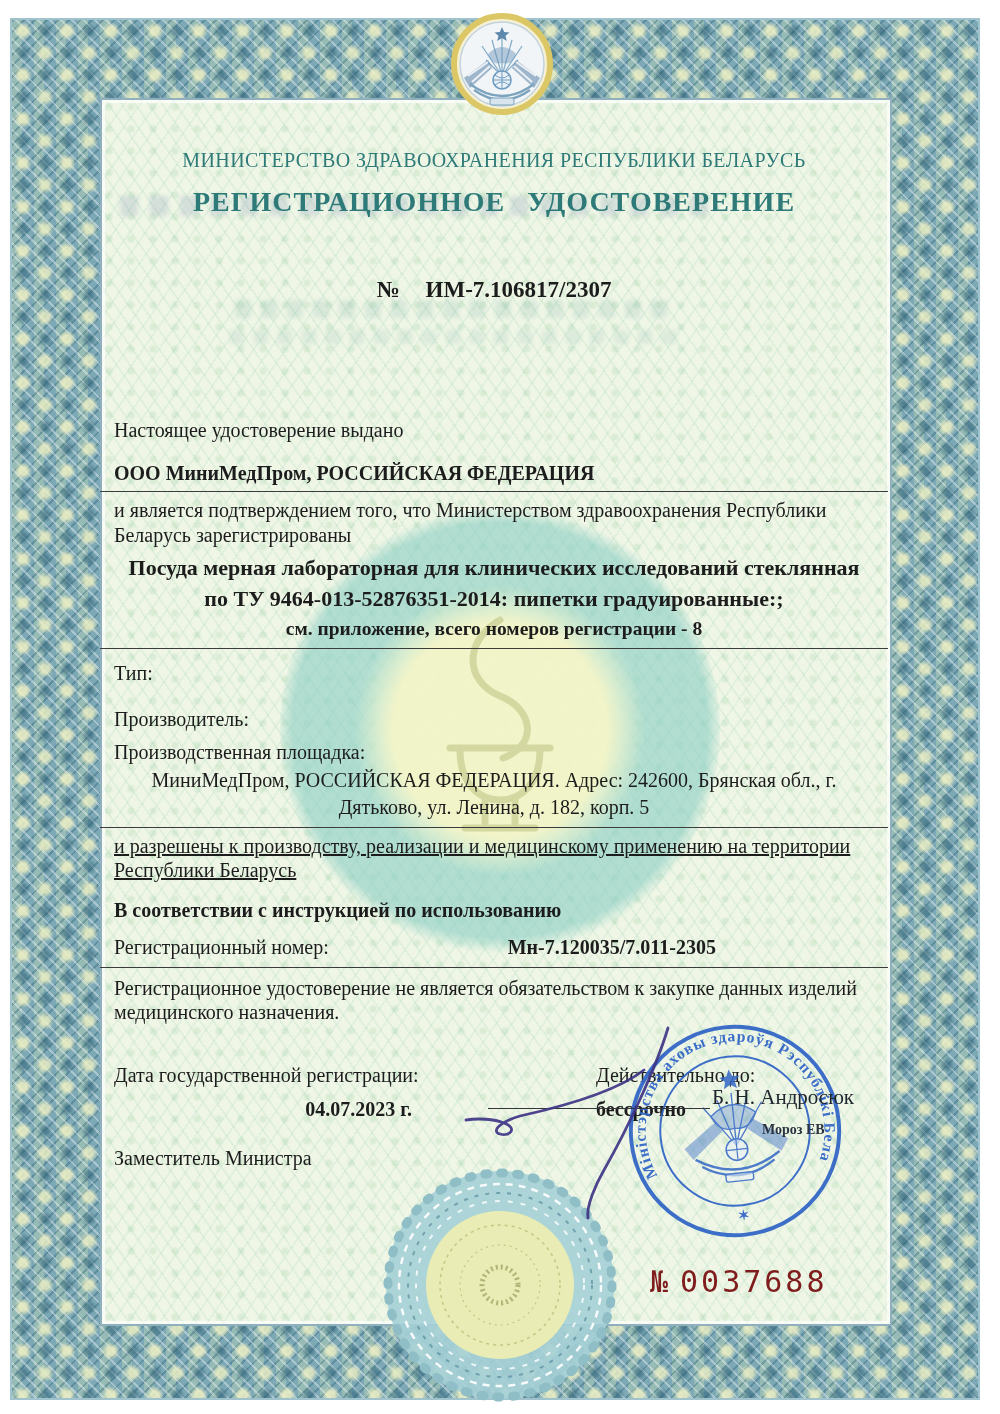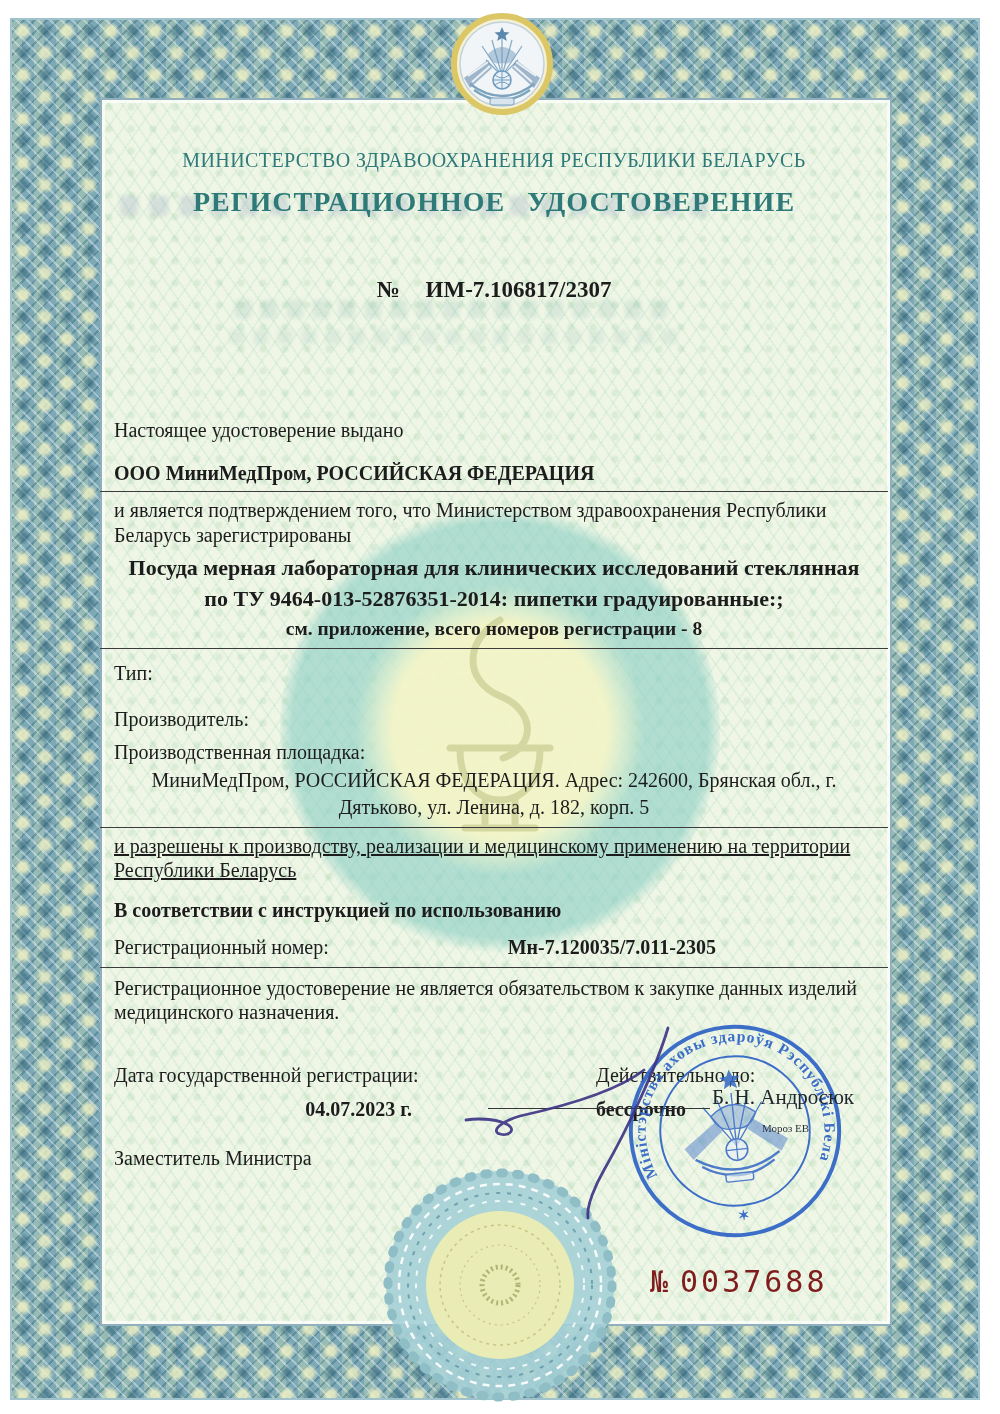--- a/index.html
+++ b/index.html
@@ -89,21 +89,21 @@
   .dates-row{position:relative;margin-top:38px;height:26px;}
   .valid-label{position:absolute;left:482px;top:0;}
   .values-row{position:relative;margin-top:8px;height:26px;}
   .reg-date{position:absolute;left:118px;width:180px;text-align:right;font-weight:bold;}
   .valid-until{position:absolute;left:482px;font-weight:bold;}
   .signatory{margin-top:23px;}
 
   
   .sig-line{position:absolute;left:488px;top:1108px;width:222px;border-top:1.6px solid #35353a;z-index:7;}
   .sig-name{position:absolute;left:712px;top:1085px;font-size:21px;color:#20262e;z-index:7;white-space:nowrap;}
-  .sig-exec{position:absolute;left:762px;top:1122px;font-size:11px;color:#2b3340;z-index:7;white-space:nowrap;}
+  .sig-exec{position:absolute;left:762px;top:1122px;font-size:14px;color:#2b3340;z-index:7;white-space:nowrap;font-weight:bold;}
   .stamp{position:absolute;left:622px;top:1018px;width:226px;height:226px;z-index:6;opacity:.92;transform:rotate(-6deg);}
   .signature-svg{position:absolute;left:430px;top:1000px;width:320px;height:240px;z-index:8;}
 
   
   .serial{position:absolute;left:650px;top:1264px;z-index:6;color:#7f1d1d;
     font-family:"DejaVu Sans Mono",monospace;font-size:30px;letter-spacing:3px;white-space:nowrap;}
   .serial .no-glyph{margin-right:12px;letter-spacing:0;}
 
   
   .emblem{position:absolute;left:450px;top:12px;width:104px;height:104px;z-index:6;}

